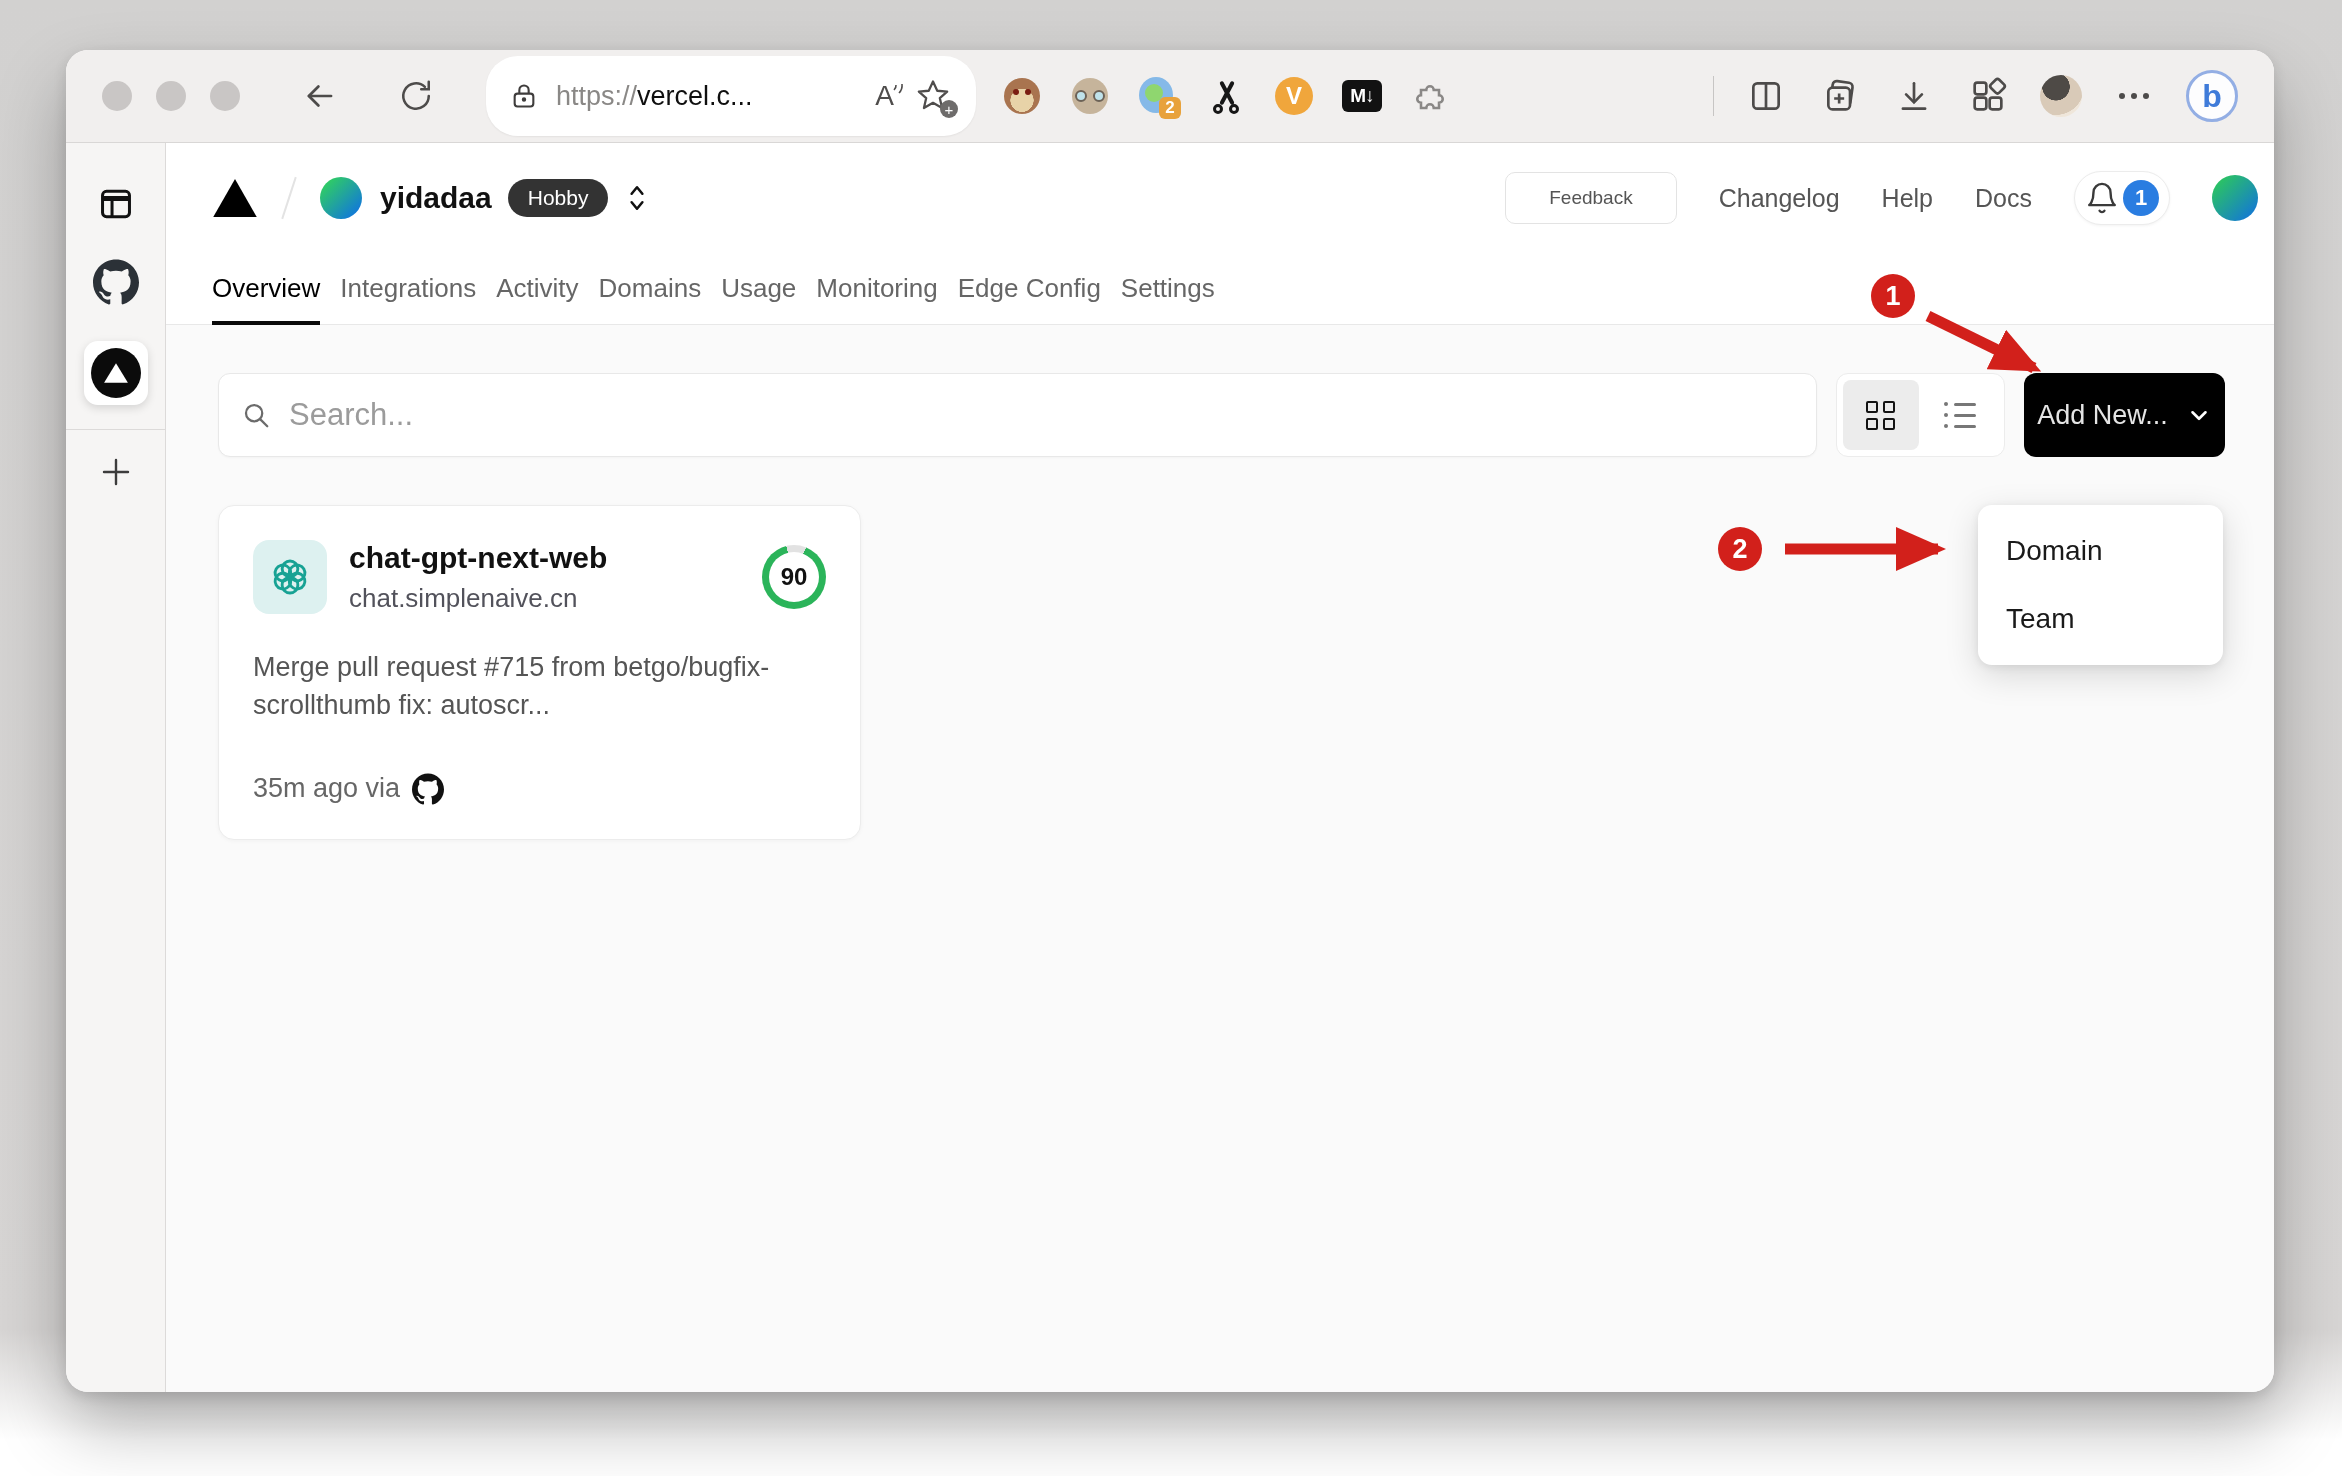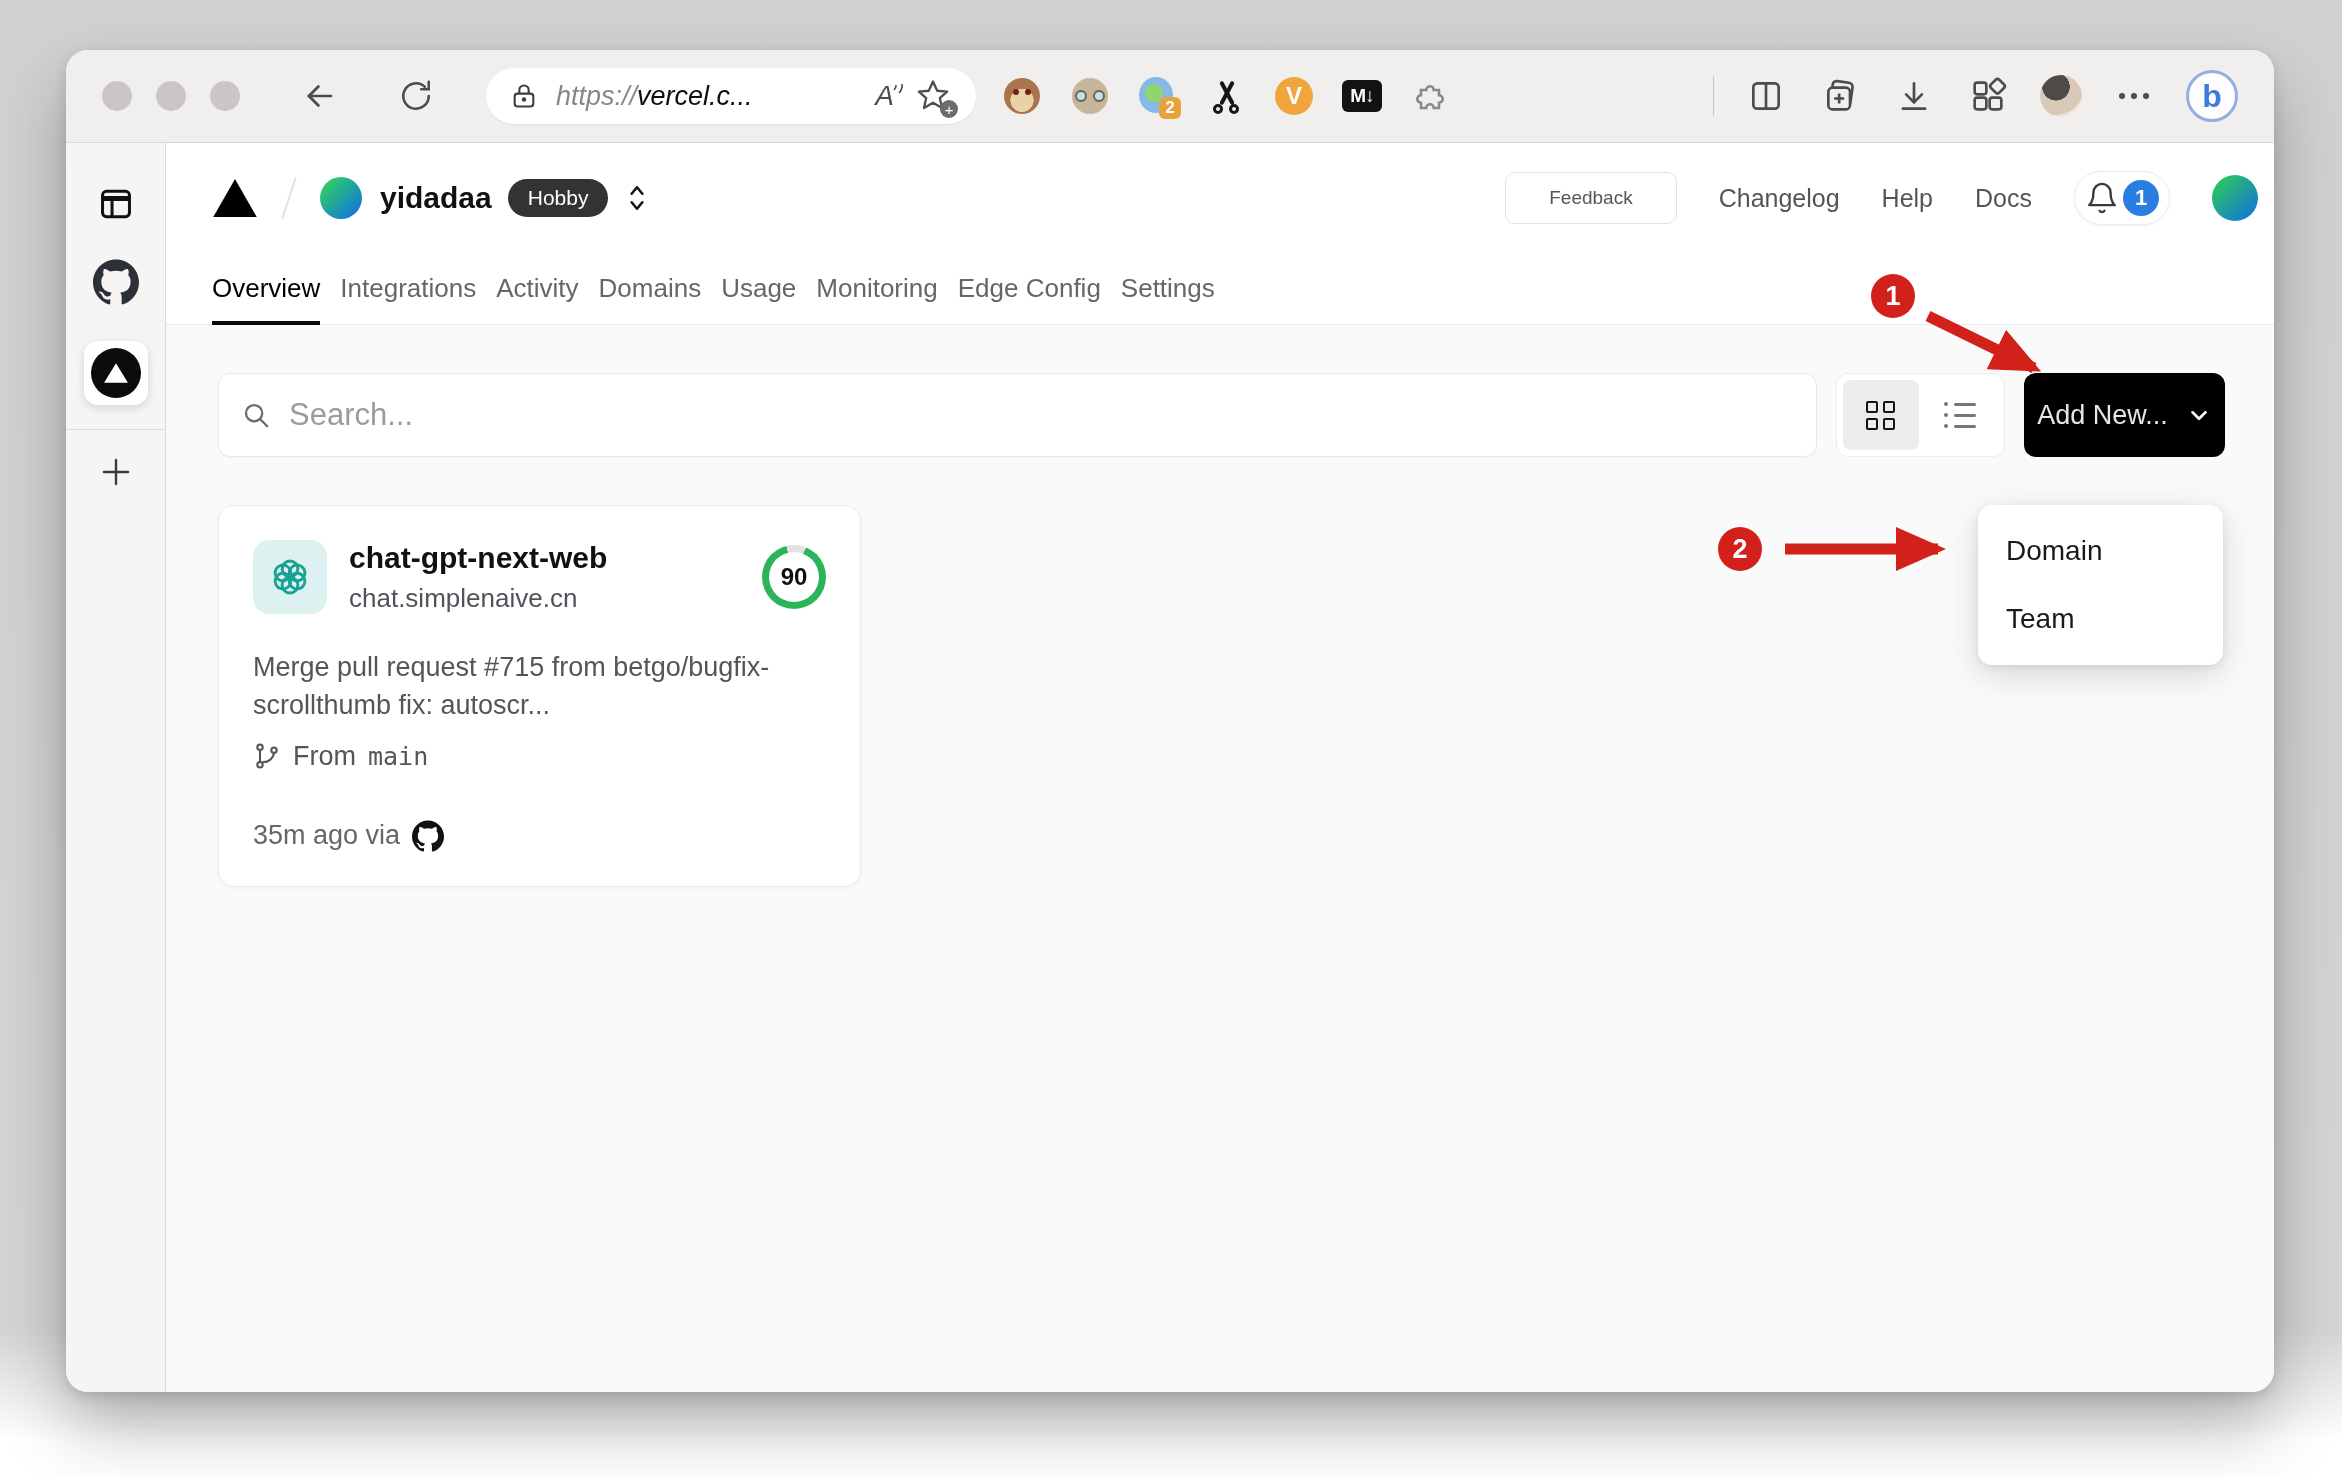--- a/index.html
+++ b/index.html
@@ -20,22 +20,22 @@
   .toolbar {
     height:93px; background:#f1efee; border-bottom:1px solid #d9d7d6;
     display:flex; align-items:center; padding:0 36px; flex:0 0 auto;
   }
   .lights { display:flex; gap:24px; }
   .light { width:30px; height:30px; border-radius:50%; background:#c9c6c5; }
   .tb-btn { width:44px; height:44px; display:flex; align-items:center; justify-content:center; color:#4d4b4a; }
   .tb-btn svg { stroke:#4d4b4a; }
   .back { margin-left:58px; } .reload { margin-left:52px; }
   .urlbar {
-    margin-left:48px; width:490px; height:56px; border-radius:32px; background:#fff;
-    display:flex; align-items:center; padding:0 24px; box-shadow:0 1px 2px rgba(0,0,0,.06);font-style:italic;
+    margin-left:48px; width:490px; height:80px; border-radius:32px; background:#fff;
+    display:flex; align-items:center; padding:0 24px; box-shadow:0 1px 2px rgba(0,0,0,.06);
   }
   .url-text { font-size:27px; margin-left:18px; color:#0f0f0f; white-space:nowrap; }
   .url-text .scheme { color:#8a8886; }
   .url-right { margin-left:auto; display:flex; align-items:center; gap:22px; }
   .ext-group { display:flex; align-items:center; gap:28px; margin-left:26px; }
   .eicon { width:40px; height:40px; display:flex; align-items:center; justify-content:center; position:relative; }
   .monkey { width:36px; height:36px; border-radius:50%; background:radial-gradient(circle at 50% 62%,#e8d3a8 0 40%,#a9744f 41%); position:relative; }
   .monkey i { position:absolute; width:6px; height:6px; background:#7a1d12; border-radius:50%; top:11px; }
   .monkey i.l{left:9px;} .monkey i.r{right:9px;}
   .elder { width:36px; height:36px; border-radius:50%; background:#c6b49b; position:relative; }
@@ -371,31 +371,20 @@
             </span>
             <span class="proj-meta">
               <div class="proj-name">chat-gpt-next-web</div>
               <div class="proj-domain">chat.simplenaive.cn</div>
             </span>
             <span class="score-ring" style="background: conic-gradient(from -14deg, rgb(226, 226, 226) 0deg, rgb(226, 226, 226) 36deg, rgb(43, 180, 90) 36deg, rgb(43, 180, 90) 360deg);">
               <span class="score-inner">90</span>
             </span>
           </div>
           <div class="commit">Merge pull request #715 from betgo/bugfix-scrollthumb fix: autoscr...</div>
-          <div class="branch-row">
-            <svg class="icon" width="28" height="28" viewBox="0 0 24 24" fill="none" stroke="#555" stroke-width="1.8" stroke-linecap="round">
-                <circle cx="6" cy="4.5" r="2.3"></circle>
-                <circle cx="6" cy="19.5" r="2.3"></circle>
-                <circle cx="18" cy="7" r="2.3"></circle>
-                <path d="M6 7v10"></path>
-                <path d="M18 9.5a9 9 0 0 1-9.2 7.7"></path>
-              </svg>
-            <span>From</span>
-            <span class="branch-name">main</span>
-          </div>
           <div class="meta-row">
             <span>35m ago via</span>
             <svg class="icon" width="32" height="32" viewBox="0 0 24 24" fill="#111">
                 <path d="M12 .297c-6.63 0-12 5.373-12 12 0 5.303 3.438 9.8 8.205 11.385.6.113.82-.258.82-.577 0-.285-.01-1.04-.015-2.04-3.338.724-4.042-1.61-4.042-1.61C4.422 18.07 3.633 17.7 3.633 17.7c-1.087-.744.084-.729.084-.729 1.205.084 1.838 1.236 1.838 1.236 1.07 1.835 2.809 1.305 3.495.998.108-.776.417-1.305.76-1.605-2.665-.3-5.466-1.332-5.466-5.93 0-1.31.465-2.38 1.235-3.22-.135-.303-.54-1.523.105-3.176 0 0 1.005-.322 3.3 1.23.96-.267 1.98-.399 3-.405 1.02.006 2.04.138 3 .405 2.28-1.552 3.285-1.23 3.285-1.23.645 1.653.24 2.873.12 3.176.765.84 1.23 1.91 1.23 3.22 0 4.61-2.805 5.625-5.475 5.92.42.36.81 1.096.81 2.22 0 1.606-.015 2.896-.015 3.286 0 .315.21.69.825.57C20.565 22.092 24 17.592 24 12.297c0-6.627-5.373-12-12-12"></path>
               </svg>
           </div>
         </div>
       </div>
     </div>
   </div>

